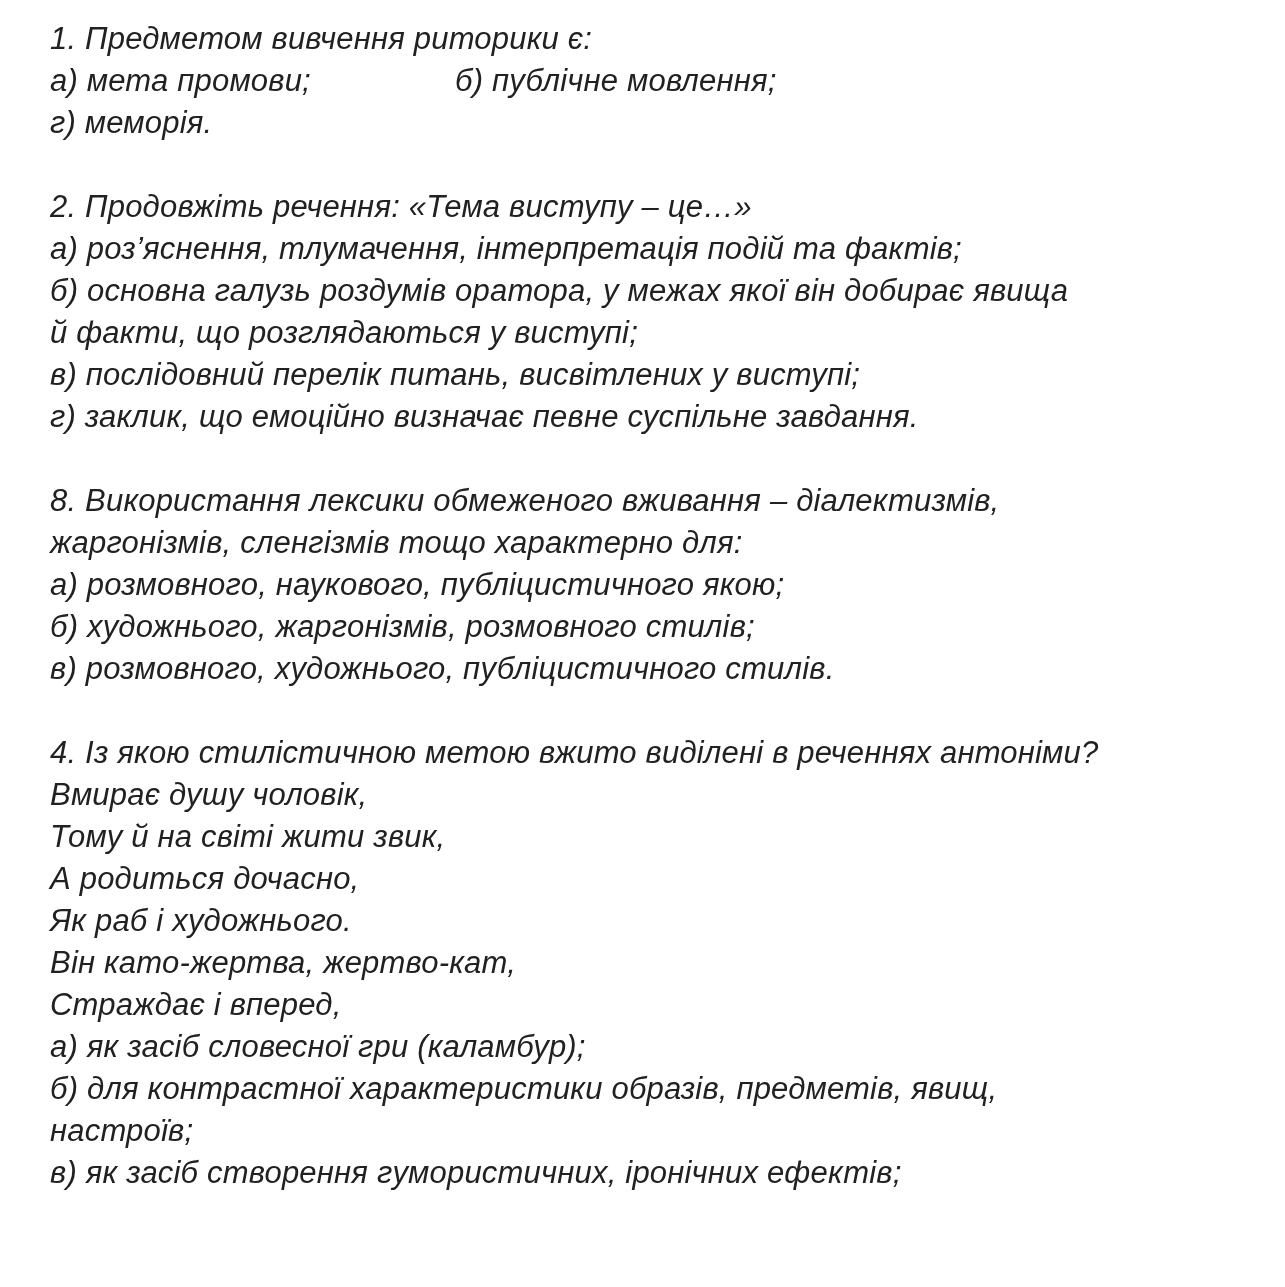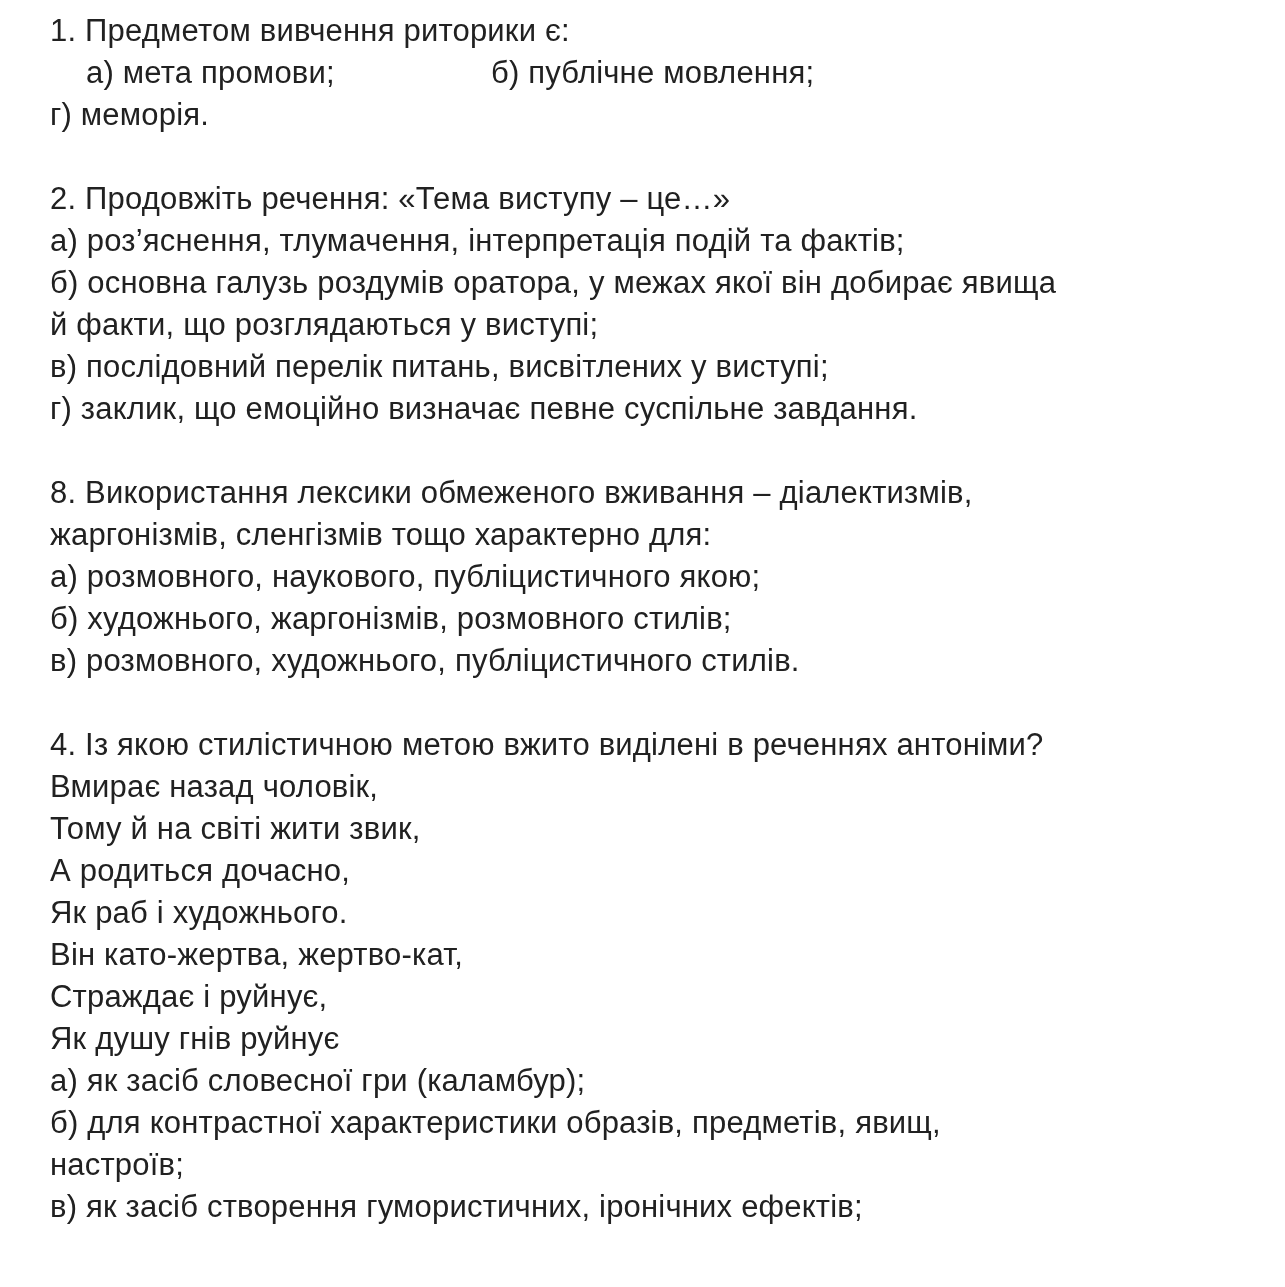--- a/index.html
+++ b/index.html
@@ -10,22 +10,23 @@
     width: 1285px;
     height: 1287px;
     overflow: hidden;
     background: #ffffff;
     font-family: "Liberation Sans", "DejaVu Sans", sans-serif;
   }
   .page {
     box-sizing: border-box;
     width: 1285px;
     height: 1287px;
-    padding: 10px 60px 0 50px;
+    padding: 18px 60px 0 50px;
     overflow: hidden;
+    font-style: italic;
   }
   .doc {
     font-size: 31px;
     line-height: 42px;
     color: #212121;
     letter-spacing: 0.2px;
   }
   .block {
     margin: 0 0 42px 0;
   }
@@ -34,21 +35,20 @@
   }
   .line {
     white-space: pre;
   }
   .line.cols {
     display: flex;
   }
   .line.cols .col-a {
     display: inline-block;
     min-width: 405px;
-    margin-left: 36px;
   }
   .line.indent {
     padding-left: 300px;
   }
 </style>
 </head>
 <body style="background: rgb(255, 255, 255);">
 
 <main class="page">
   <div class="doc" id="doc" style="color: rgb(33, 33, 33);">
@@ -67,26 +67,25 @@
       </section>
       <section class="block">
         <div class="line">8. Використання лексики обмеженого вживання – діалектизмів,</div>
         <div class="line">жаргонізмів, сленгізмів тощо характерно для:</div>
         <div class="line">а) розмовного, наукового, публіцистичного якою;</div>
         <div class="line">б) художнього, жаргонізмів, розмовного стилів;</div>
         <div class="line">в) розмовного, художнього, публіцистичного стилів.</div>
       </section>
       <section class="block">
         <div class="line">4. Із якою стилістичною метою вжито виділені в реченнях антоніми?</div>
-        <div class="line">Вмирає назад чоловік,</div>
+        <div class="line">Вмирає душу чоловік,</div>
         <div class="line">Тому й на світі жити звик,</div>
         <div class="line">А родиться дочасно,</div>
         <div class="line">Як раб і художнього.</div>
         <div class="line">Він като-жертва, жертво-кат,</div>
-        <div class="line">Страждає і руйнує,</div>
-        <div class="line">Як душу гнів руйнує</div>
+        <div class="line">Страждає і вперед,</div>
         <div class="line">а) як засіб словесної гри (каламбур);</div>
         <div class="line">б) для контрастної характеристики образів, предметів, явищ,</div>
         <div class="line">настроїв;</div>
         <div class="line">в) як засіб створення гумористичних, іронічних ефектів;</div>
       </section>
     </div>
 </main>
 
 </body></html>

